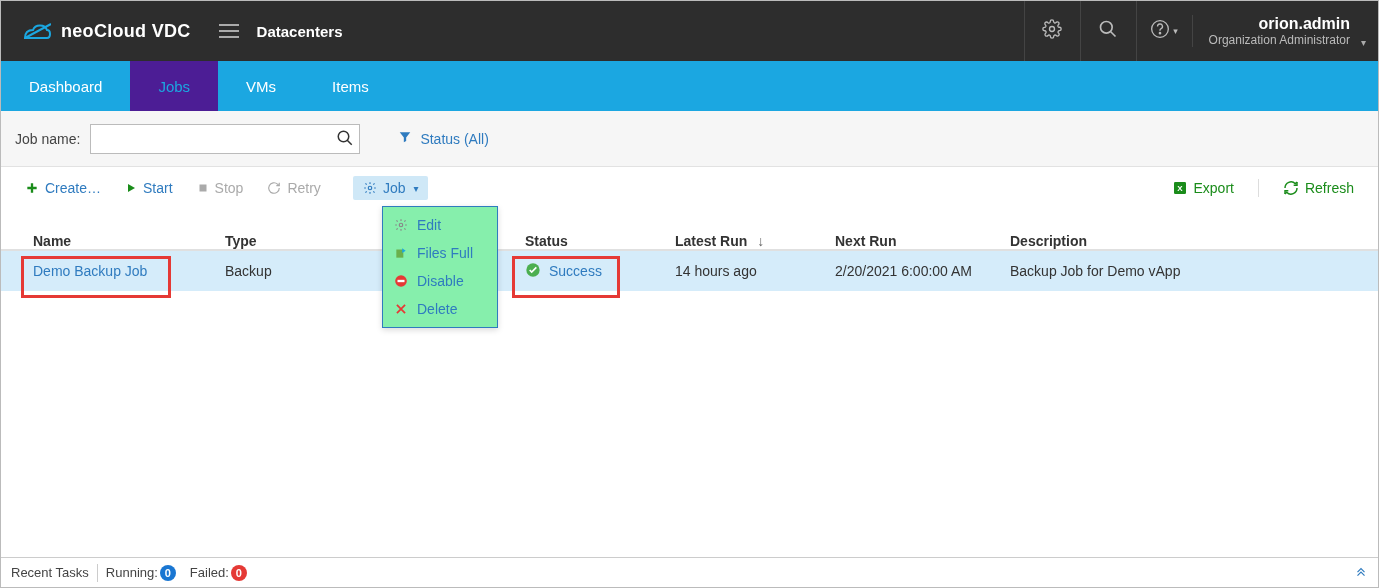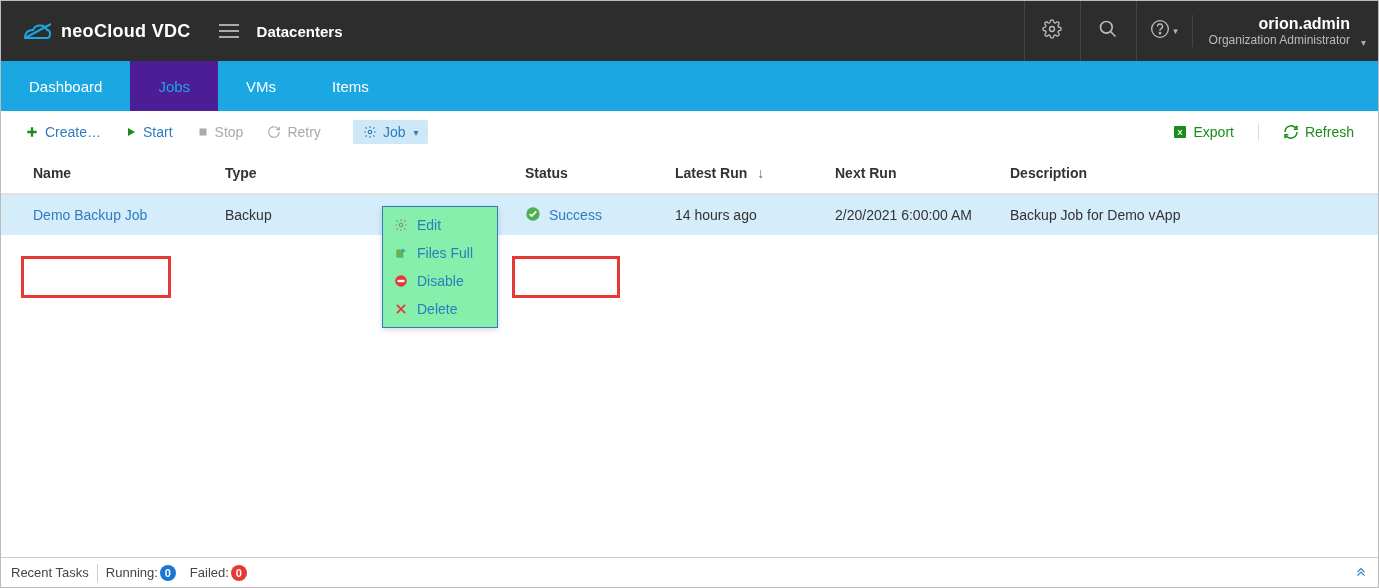--- a/index.html
+++ b/index.html
@@ -50,21 +50,21 @@
 .job-menu-chevron { font-size: 10px; margin-left: 2px; color: #2F7BBF; }
 .toolbar-spacer { flex: 1; }
 .toolbar-divider { width: 1px; height: 18px; background: #ddd; margin: 0 10px; }
 
 
 .dropdown { position: absolute; top: 205px; left: 381px; width: 116px; background: #86efac; border: 1px solid #2F7BBF; box-shadow: 0 2px 6px rgba(0,0,0,0.15); z-index: 10; padding: 4px 0; }
 .dd-item { display: flex; align-items: center; gap: 8px; padding: 6px 10px; font-size: 14px; color: #2F7BBF; cursor: pointer; }
 .dd-icon { width: 16px; height: 16px; display: flex; align-items: center; justify-content: center; }
 
 
-.table-header { display: flex; align-items: center; height: 42px; border-bottom: 2px solid #e0e0e0; padding: 0 14px; font-size: 14px; font-weight: 700; color: #333; }
+.table-header { display: flex; align-items: flex-end; height: 42px; border-bottom: 2px solid #e0e0e0; padding: 0 14px; font-size: 14px; font-weight: 700; color: #333; }
 .col { padding: 0 10px; }
 .col-name { width: 200px; padding-left: 18px; }
 .col-type { width: 300px; }
 .col-status { width: 150px; }
 .col-latest { width: 160px; }
 .col-next { width: 175px; }
 .col-desc { flex: 1; }
 .sort-icon { margin-left: 6px; color: #666; }
 
 .table-row { display: flex; align-items: center; height: 40px; background: #d5ecfa; padding: 0 14px; font-size: 14px; color: #333; }
@@ -141,20 +141,40 @@
 
 <div class="scroll-area">
 
   <div class="tabs">
     <div class="tab">Dashboard</div>
     <div class="tab active">Jobs</div>
     <div class="tab">VMs</div>
     <div class="tab">Items</div>
   </div>
 
+  <div class="filter-bar">
+    <span class="filter-label">Job name:</span>
+    <div class="search-wrap">
+      <input class="search-input" style="">
+      <span class="search-icon">
+        <svg width="18" height="18" viewBox="0 0 24 24" fill="none" stroke="currentColor" stroke-width="2">
+            <circle cx="10" cy="10" r="7"></circle>
+            <path d="M21 21l-6-6"></path>
+          </svg>
+      </span>
+    </div>
+    <div class="status-filter">
+      <span>
+        <svg width="14" height="14" viewBox="0 0 24 24" fill="currentColor">
+            <path d="M3 4h18l-7 9v6l-4 2v-8z"></path>
+          </svg>
+      </span>
+      <span>Status (All)</span>
+    </div>
+  </div>
 
   <div class="toolbar">
     <div class="tbtn">
       <span class="ticon" style="color:#1a8c1a">
         <svg width="14" height="14" viewBox="0 0 24 24" stroke="currentColor" stroke-width="4">
             <path d="M12 4v16M4 12h16"></path>
           </svg>
       </span>
       <span>Create…</span>
     </div>

